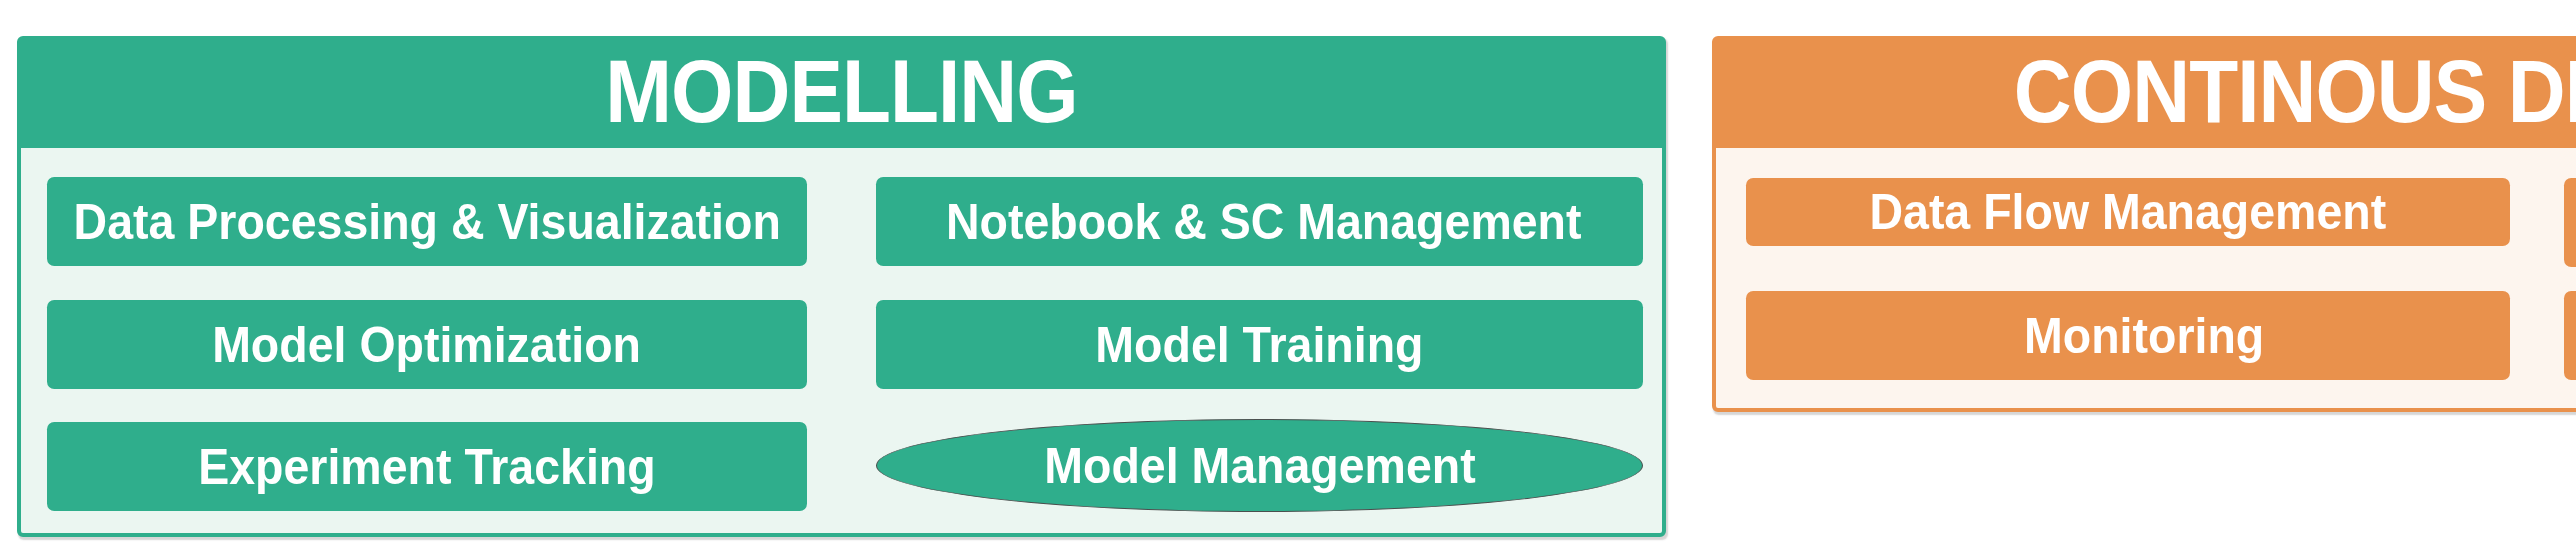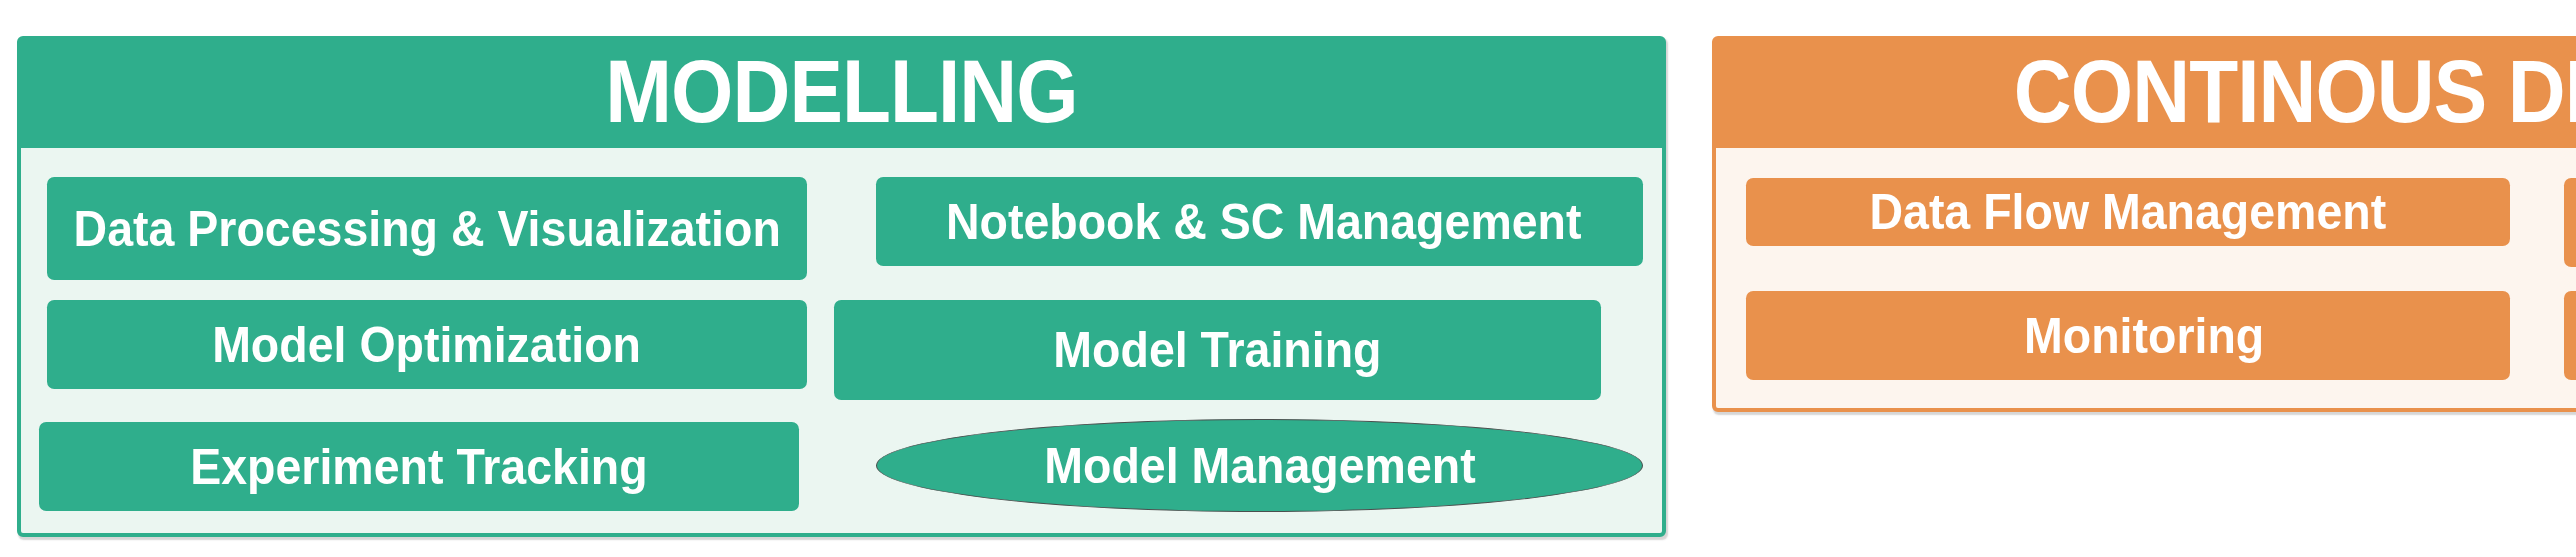--- a/index.html
+++ b/index.html
@@ -90,25 +90,25 @@
     transform-origin: center;
   }
 
   .node-ellipse {
     border-radius: 50%;
     border: 1.5px solid var(--stroke, #4A4F4E);
     text-align: right;
   }
 
   
-  .m-r1c1 { left: 26px;   top: 137px; width: 760px; height: 103px; text-align: right; }
+  .m-r1c1 { left: 26px;   top: 137px; width: 760px; height: 89px; text-align: right; }
   .m-r1c2 { left: 855px; top: 137px; width: 767px; height: 89px; padding-left: 8px; }
   .m-r2c1 { left: 26px;   top: 260px; width: 760px; height: 89px; }
-  .m-r2c2 { left: 813px; top: 260px; width: 767px; height: 100px; }
-  .m-r3c1 { left: 18px;   top: 382px; width: 760px; height: 89px; }
+  .m-r2c2 { left: 855px; top: 260px; width: 767px; height: 89px; }
+  .m-r3c1 { left: 26px;   top: 382px; width: 760px; height: 89px; }
   .m-r3c2 { left: 855px; top: 379px; width: 767px; height: 93px; }
 
   
   .d-r1c1 { left: 30px;   top: 138px; width: 764px; height: 68px; }
   .d-r1c2 { left: 848px; top: 138px; width: 740px; height: 89px; }
   .d-r2c1 { left: 30px;   top: 251px; width: 764px; height: 89px; padding-left: 33px; }
   .d-r2c2 { left: 848px; top: 251px; width: 740px; height: 89px; }
 </style>
 </head>
 <body>

